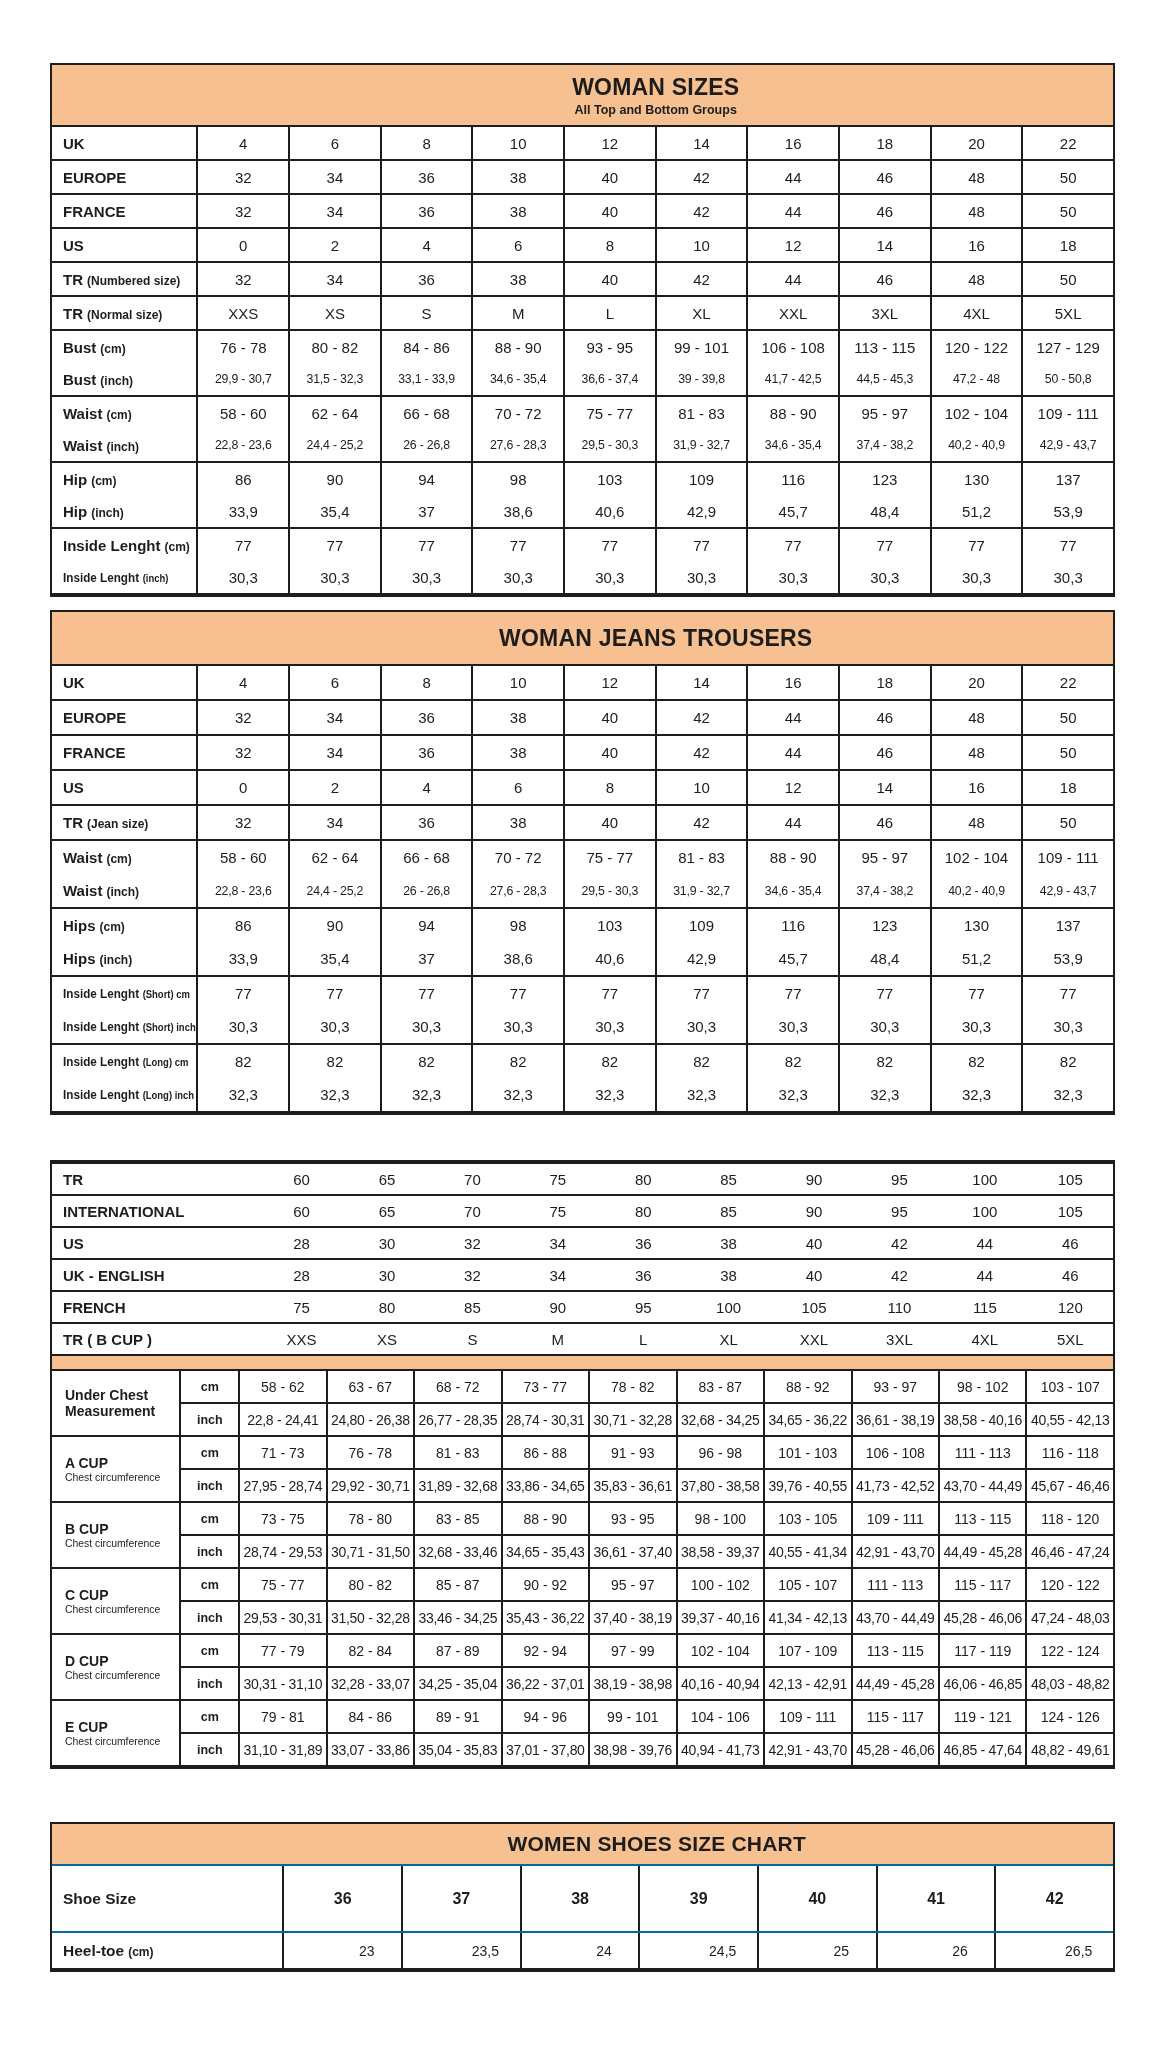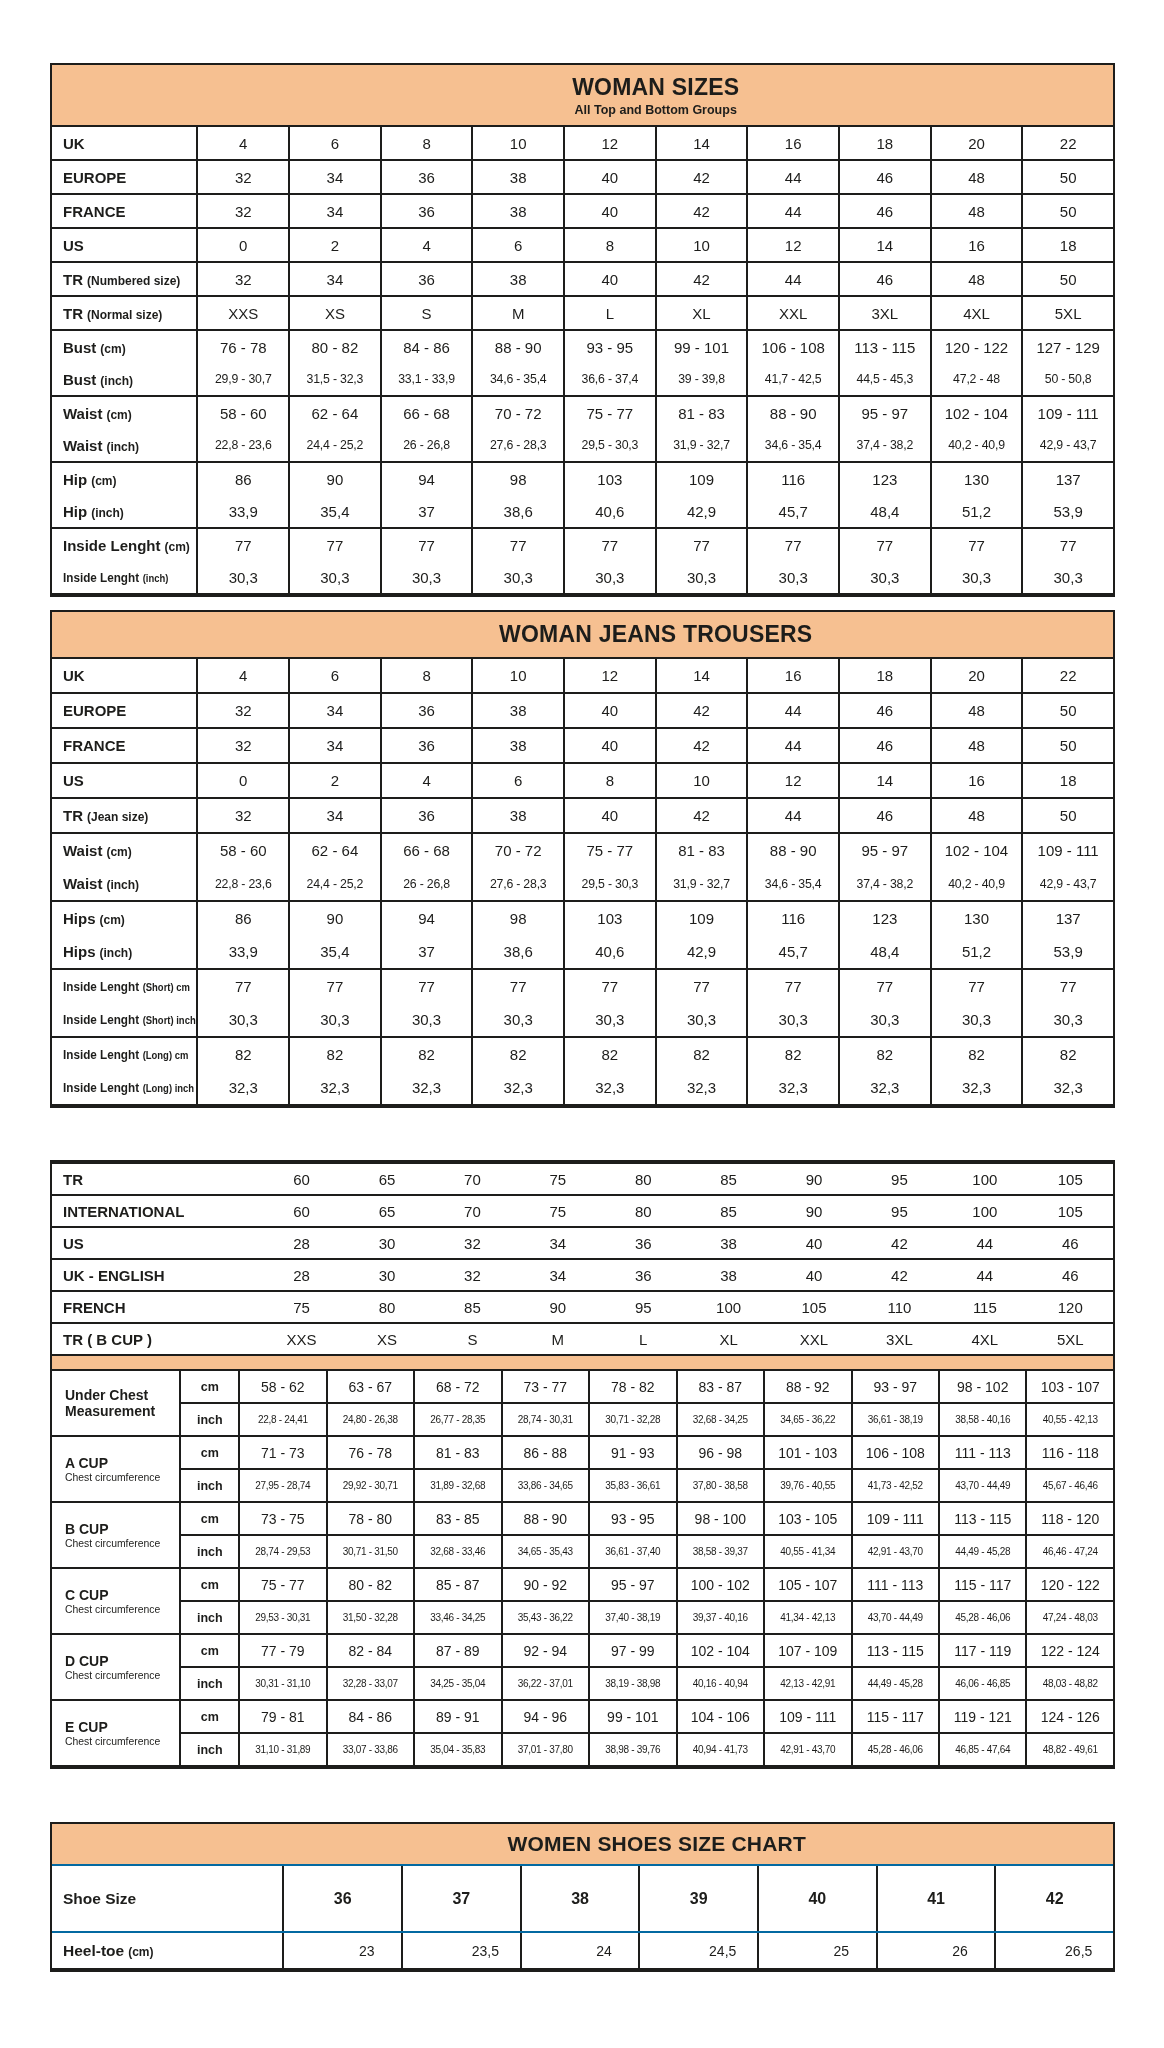--- a/index.html
+++ b/index.html
@@ -6,21 +6,21 @@
   .page{position:relative;width:1164px;height:2048px;background:#ffffff;
         font-family:"Liberation Sans",sans-serif;color:#1d1d1b;overflow:hidden;}
   .tbl{position:absolute;left:50px;width:1065px;box-sizing:border-box;background:#fff;
        border:2px solid #1d1d1b;border-bottom-width:4px;}
   .tbl-header{background:#f6c091;display:flex;flex-direction:column;align-items:center;justify-content:center;box-sizing:border-box;}
   .title{font-weight:700;font-size:23px;letter-spacing:.2px;white-space:nowrap;}
   .subtitle{font-weight:700;font-size:12.5px;margin-top:2px;white-space:nowrap;}
 
   
   #t1{top:63px;}  #t1 .tbl-header{height:60px;padding-left:13.8%;}
-  #t2{top:610px;} #t2 .tbl-header{height:45px;padding-left:13.8%;}
+  #t2{top:610px;} #t2 .tbl-header{height:52px;padding-left:13.8%;}
   .srow{display:flex;border-top:2px solid #1d1d1b;height:32px;}
   #t2 .srow{height:33px;}
   .srow.nodiv{border-top:none;}
   .cell-label{width:13.8%;display:flex;align-items:center;padding-left:11px;box-sizing:border-box;
               border-right:2px solid #1d1d1b;overflow:hidden;}
   .labwrap{display:inline-flex;align-items:baseline;gap:4px;white-space:nowrap;transform-origin:left center;}
   .lbl{font-weight:700;font-size:15px;}
   .note{font-weight:700;font-size:12px;}
   .longlbl .labwrap{transform:scaleX(.9);}
   .longlbl .lbl{font-size:13px;}
@@ -44,21 +44,21 @@
   .cup-label-main{font-weight:700;font-size:14px;line-height:1.15;}
   .cup-label-sub{font-size:10.4px;margin-top:1px;white-space:nowrap;}
   .cup-right{flex:1;display:flex;flex-direction:column;}
   .cup-row{display:flex;height:31px;}
   .cup-row.inch{border-top:2px solid #1d1d1b;}
   .unit-cell{width:6.3%;display:flex;align-items:center;justify-content:center;font-weight:700;
              font-size:12.5px;border-right:2px solid #1d1d1b;box-sizing:border-box;}
   .cup-cell{flex:1;display:flex;align-items:center;justify-content:center;font-size:14px;
             border-right:2px solid #1d1d1b;overflow:hidden;white-space:nowrap;}
   .cup-cell:last-child{border-right:none;}
-  .cup-cell.small{font-size:10px;letter-spacing:-.3px;}
+  .cup-cell.small{font-size:14px;letter-spacing:-.3px;}
 
   
   #t4{top:1822px;} #t4 .tbl-header{height:40px;padding-left:14%;}
   #t4 .title{font-size:21px;}
   .shrow{display:flex;border-top:2px solid #0369a1;}
   .shrow.main{height:65px;}
   .shrow.heel{height:35px;gap:48px;}
   #t4 .cell-label{width:21.9%;}
   #t4 .lbl{font-size:15.5px;}
   .shcell{flex:1;display:flex;align-items:center;justify-content:center;font-size:14px;

